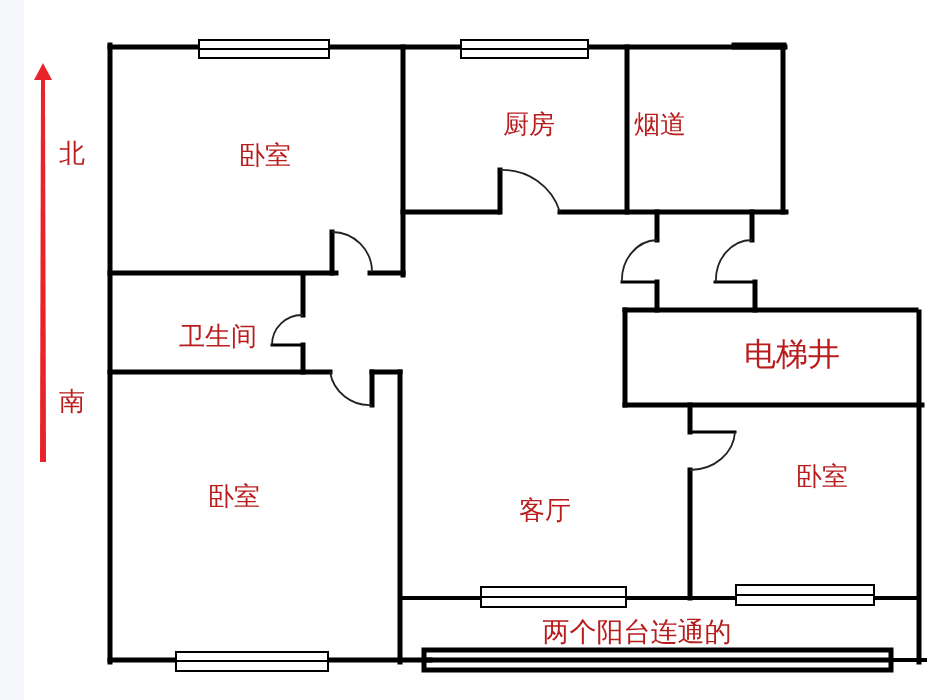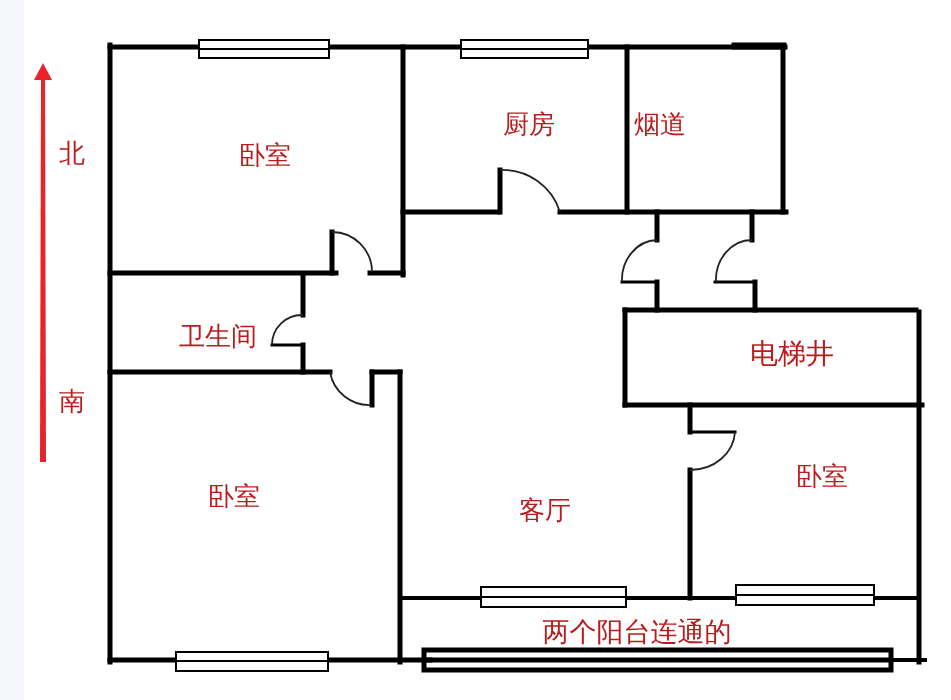--- a/index.html
+++ b/index.html
@@ -12,21 +12,21 @@
       position: absolute; left: 0; top: 0; width: 24px; height: 700px;
       background: #f5f6fa;
     }
     svg.plan { position: absolute; left: 0; top: 0; }
     .label {
       position: absolute; color: #b91c1c; white-space: nowrap;
       transform: translate(-50%, -50%); line-height: 1;
       letter-spacing: 0px;
     }
     .lbl-md { font-size: 26px; }
-    .lbl-lg { font-size: 28px; }
+    .lbl-lg { font-size: 32px; }
     .lbl-sm { font-size: 27px; }
   </style>
 </head>
 <body>
 
 <div class="left-strip"></div>
 
 <svg class="plan" width="951" height="700" viewBox="0 0 951 700">
 
   <g>

